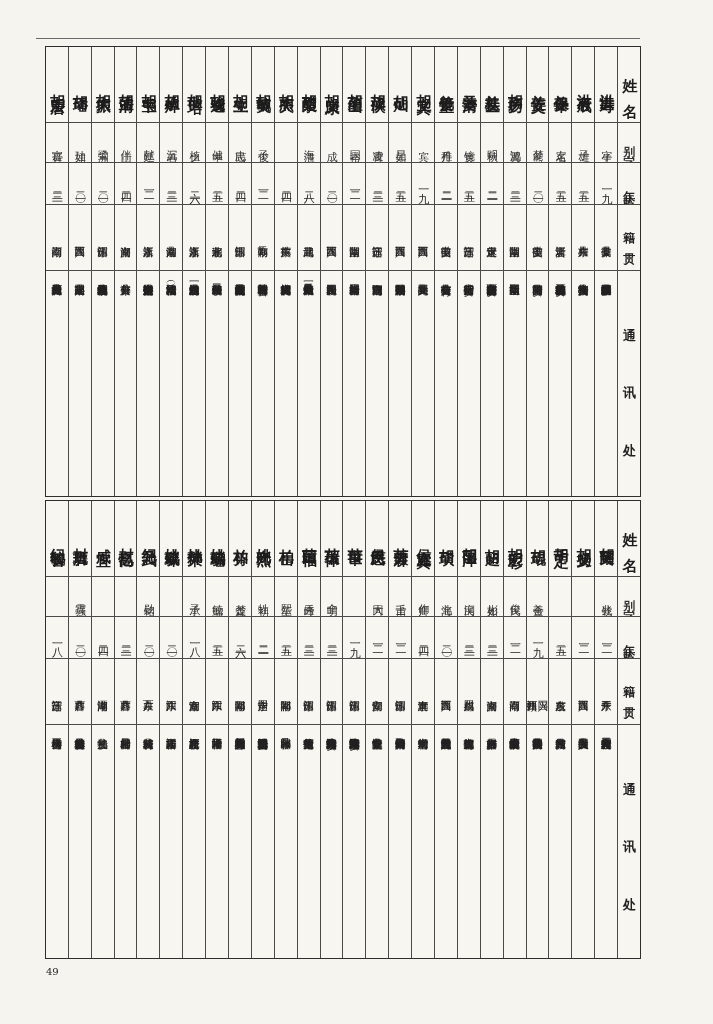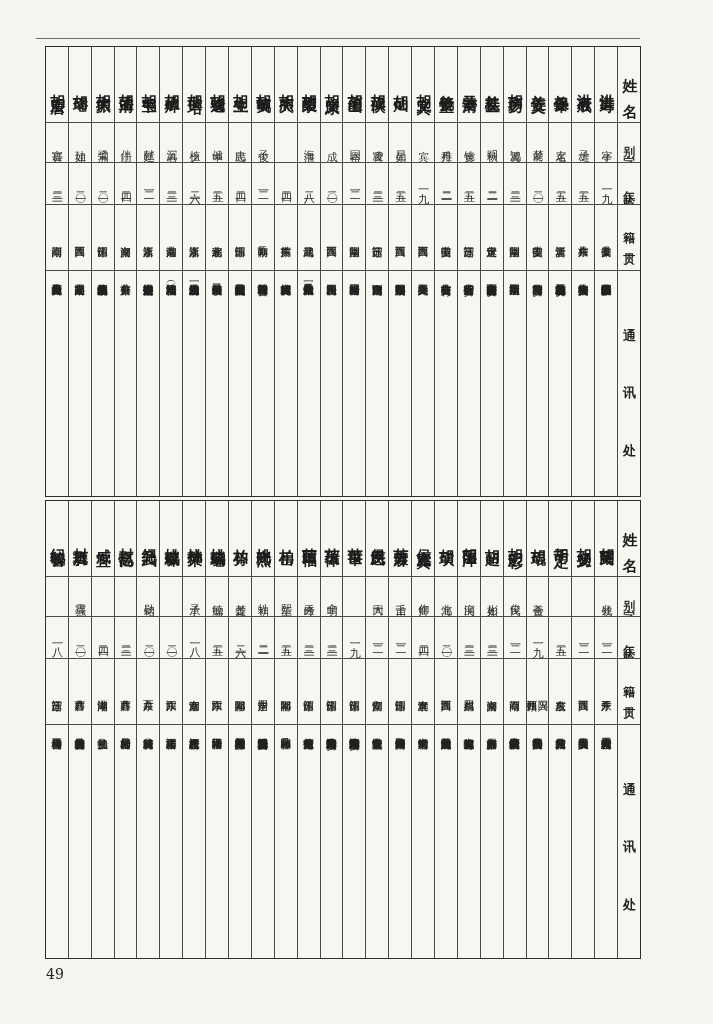--- a/index.html
+++ b/index.html
@@ -33,21 +33,21 @@
   .cell.native{height:66px;font-size:10.5px;white-space:pre-line;letter-spacing:0;}
   .cell.addr{flex:1;font-size:10.5px;justify-content:flex-start;padding-top:5px;border-bottom:none;letter-spacing:0;}
   
   .hdr.name{letter-spacing:26px;padding-top:14px;}
   .hdr.zi{letter-spacing:10px;padding-top:6px;font-weight:bold;font-size:12px;}
   .hdr.age{letter-spacing:6px;padding-top:4px;font-weight:bold;font-size:12px;}
   .hdr.native{letter-spacing:22px;padding-top:12px;font-weight:bold;font-size:12px;}
   .hdr.addr{letter-spacing:58px;padding-top:46px;font-weight:bold;font-size:13px;}
   .page-number{
     position:absolute;left:46px;top:966px;
-    font-family:"DejaVu Serif",serif;font-size:14px;color:#222;
+    font-family:"DejaVu Serif",serif;font-size:10px;color:#222;
   }
 </style>
 </head>
 <body>
 
 <div class="page">
   <div class="top-rule"></div>
   <div class="tables-wrap">
     <section class="reg-table top">
   <div class="col header-col">

